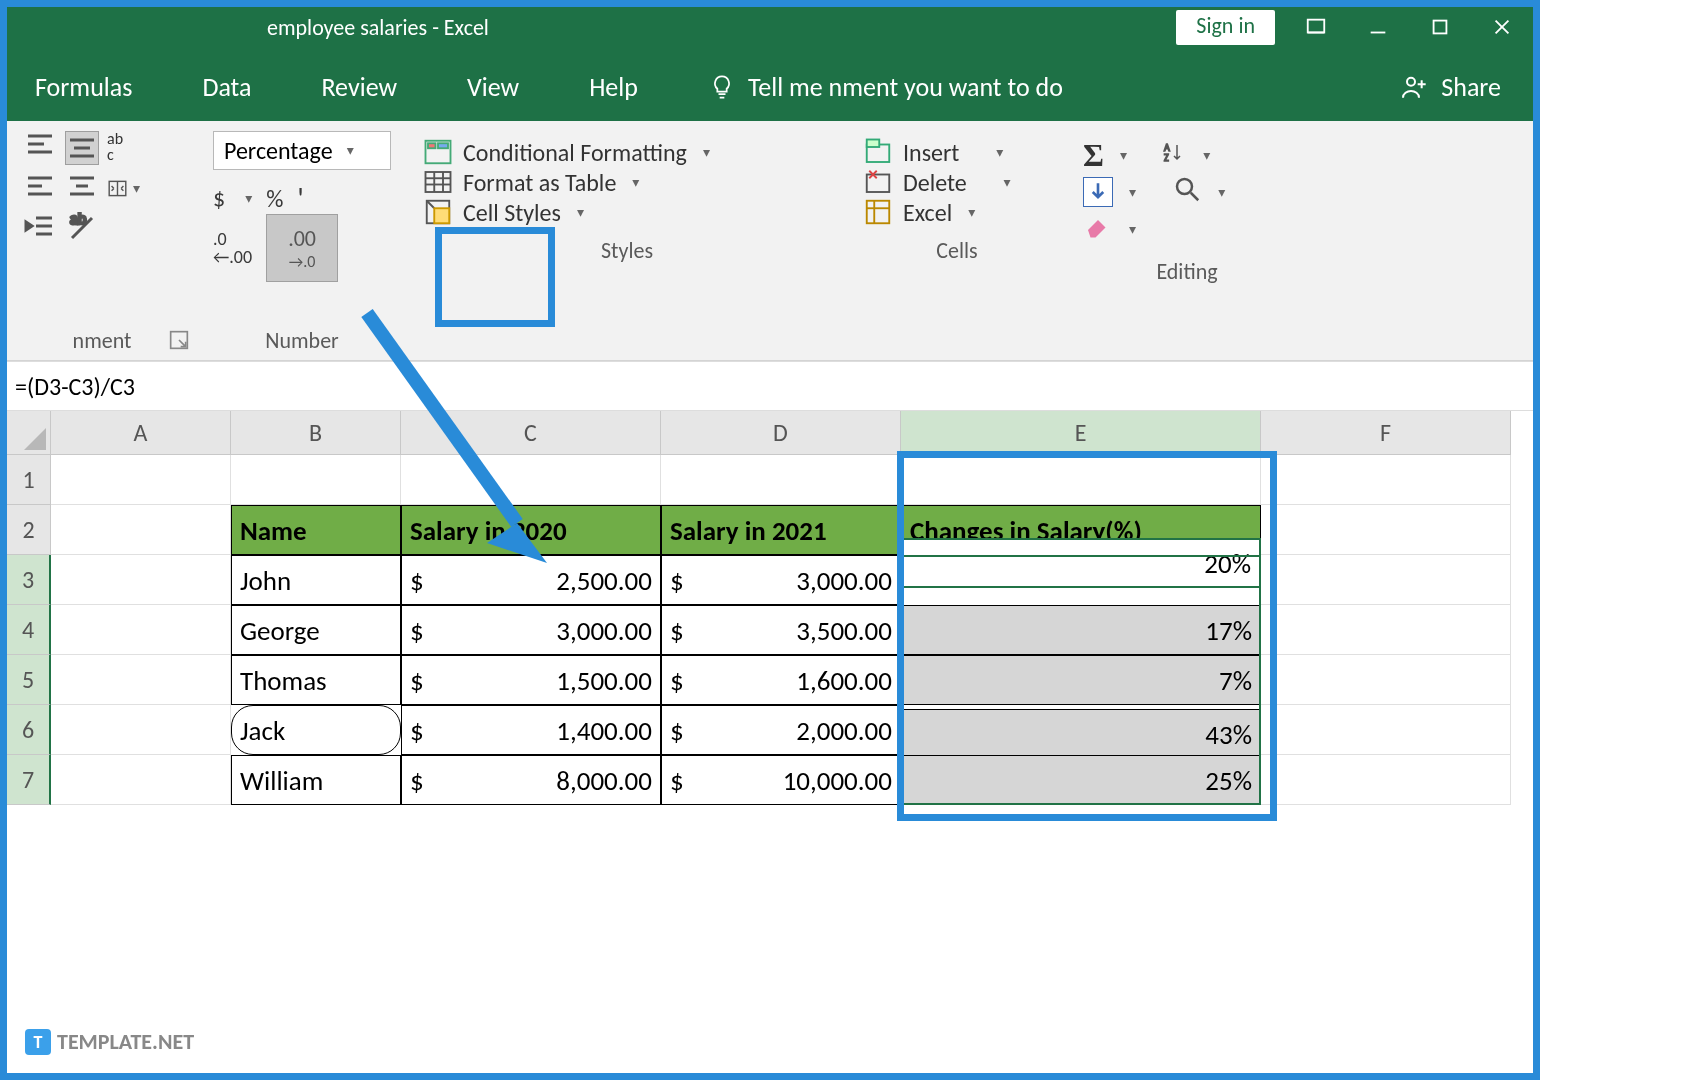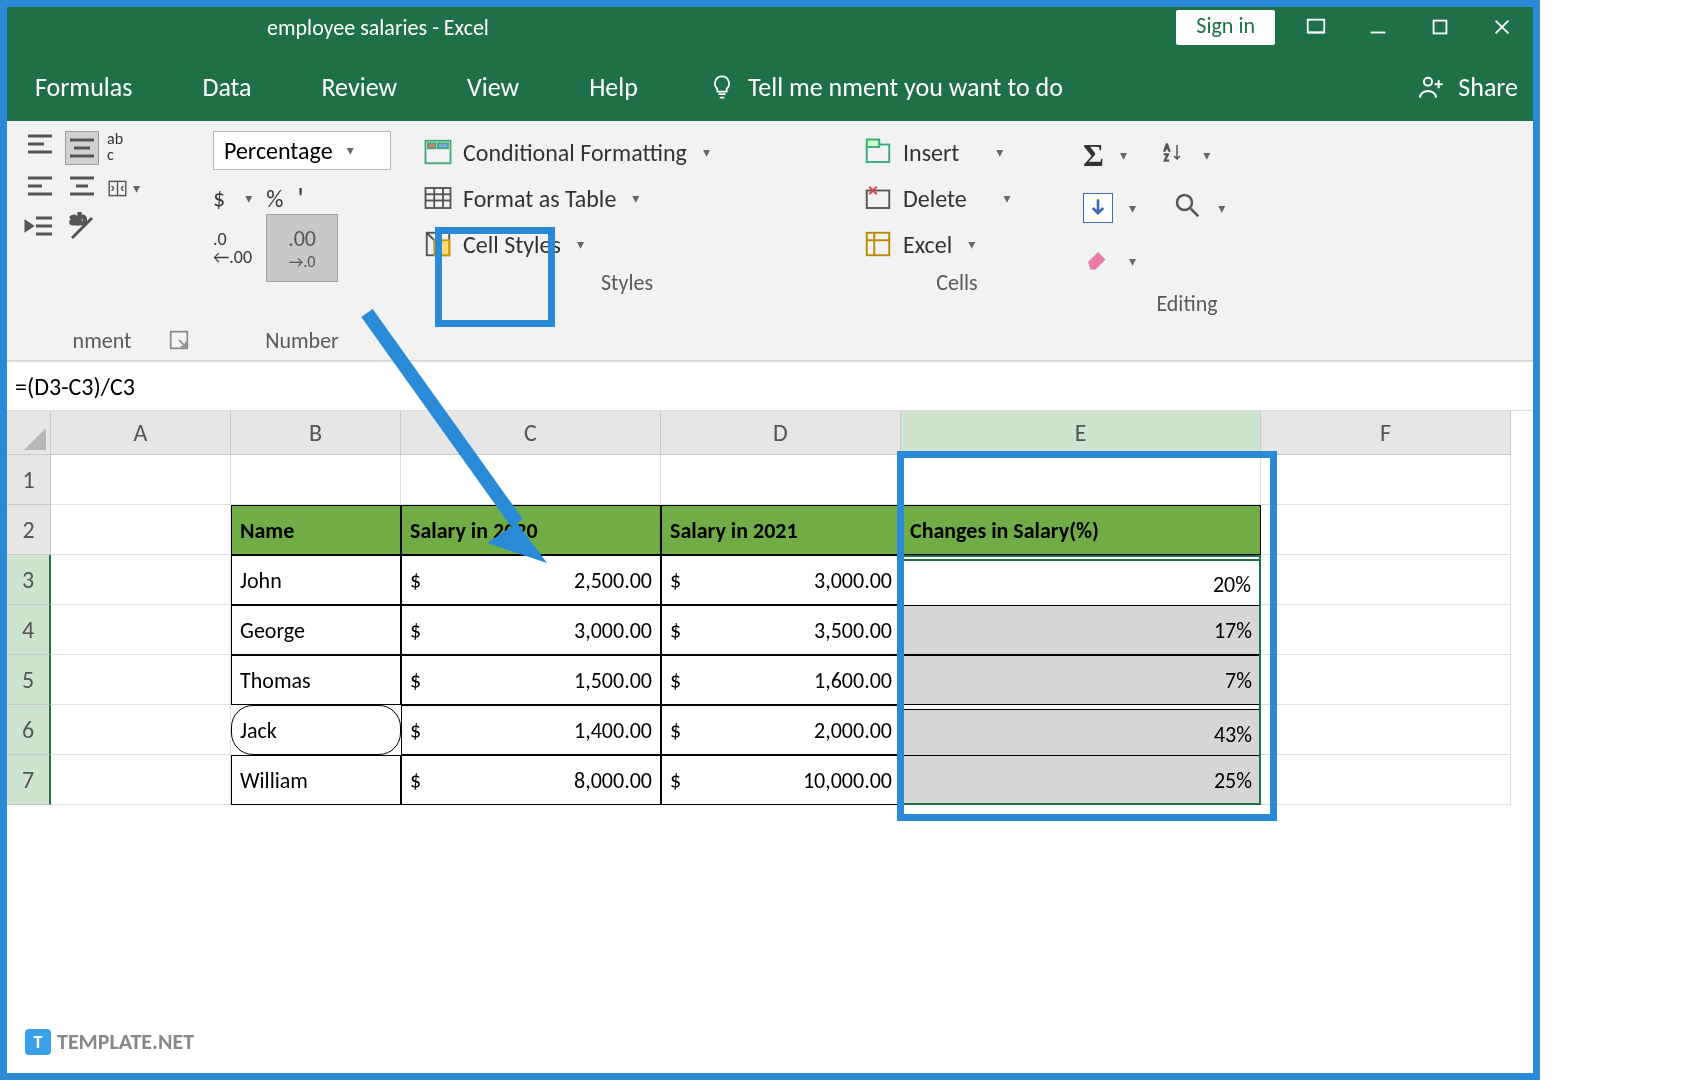--- a/index.html
+++ b/index.html
@@ -11,42 +11,42 @@
 .titlebar .title { margin-left:260px; }
 .titlebar .right { margin-left:auto; display:flex; align-items:center; gap:20px; padding-right:10px;}
 .signin { background:#fff; color:#1e7146; padding:2px 20px 6px; font-size:22px; border-radius:2px; }
 .sys-icon { width:42px; height:28px; display:inline-flex; align-items:center; justify-content:center; color:#fff; }
 .sys-icon svg { width:28px; height:22px; }
 
 .tabs { height:74px; background:#1e7146; color:#fff; display:flex; align-items:flex-end; font-size:26px; padding-left:28px; gap:70px; position:relative;}
 .tabs .tab { padding-bottom:18px; cursor:pointer; }
 .tellme { display:flex; align-items:center; gap:12px; padding-bottom:18px;}
 .bulb { width:28px; height:28px; }
-.share { display:flex; align-items:center; gap:10px; margin-left:auto; padding-right:15px; padding-bottom:18px;text-align:right;}
+.share { display:flex; align-items:center; gap:10px; margin-left:auto; padding-right:32px; padding-bottom:18px;text-align:right;}
 .share svg { width:32px; height:32px; }
 
 .ribbon { background:#f2f2f2; height:240px; border-bottom:1px solid #d4d4d4; display:flex; position:relative; }
 .group { border-right:0; display:flex; flex-direction:column; padding:10px 16px 0; position:relative;}
 .group-body { flex:1; display:flex; flex-direction:column; gap:6px; }
 .group-label { text-align:center; font-size:22px; color:#5a5a5a; padding:10px 0 6px;}
 .dialog-launcher { position:absolute; bottom:10px; right:8px; width:20px; height:20px; }
 
 .align-icons-r1, .align-icons-r2, .align-icons-r3 { display:flex; gap:8px; }
 .icon-btn { width:34px; height:34px; display:flex; align-items:center; justify-content:center; border:1px solid transparent; background:transparent;}
 .icon-btn.sel { background:#d1d1d1; border:1px solid #9e9e9e;}
 .small-caret { font-size:14px; color:#666; margin-left:6px;}
 .abc { display:flex; flex-direction:column; align-items:flex-start; font-size:14px; line-height:1; color:#333;}
 
 .num-row1, .num-row2, .num-row3 { display:flex; align-items:center; gap:14px; font-size:24px; color:#3a3a3a; height:44px;}
 .numfmt { background:#fff; border:1px solid #b8b8b8; padding:4px 10px; font-size:24px; display:flex; align-items:center; gap:8px;}
 .dec-btn { width:72px; height:68px; background:#c8c8c8; border:1px solid #a0a0a0; display:flex; flex-direction:column; align-items:center; justify-content:center; font-size:22px; color:#555; }
 
 .highlight-dec { position:absolute; border:7px solid #298bd8; width:120px; height:100px; left:238px; top:106px; z-index:50;}
 
-.styles-col, .cells-col, .edit-col { display:flex; flex-direction:column; gap:16px; padding-top:6px;}
+.styles-col, .cells-col, .edit-col { display:flex; flex-direction:column; padding-top:6px;}
 .btn-row { display:flex; align-items:center; gap:10px; font-size:24px; color:#333;}
 .btn-row svg, .btn-row .glyph { width:30px; height:30px; }
 .glyph { display:inline-flex; align-items:center; justify-content:center; }
 
 .eraser { color:#e87aa8; font-size:28px;}
 .sigma { font-family:'Times New Roman',serif; font-size:32px; font-weight:bold;}
 .sortfilter svg { width:24px; height:24px;}
 .downbox { width:30px; height:30px; background:#fff; border:1px solid #3b6ab5; display:flex; align-items:center; justify-content:center; color:#3b6ab5;}
 
 .formula-row { height:50px; border-top:1px solid #ddd; border-bottom:1px solid #ddd; display:flex; align-items:center; padding-left:8px; font-size:24px;}
@@ -57,21 +57,21 @@
 .rowcol-corner svg { width:22px; height:22px; margin:4px;}
 .ch { flex:0 0 auto; background:#e6e6e6; border-right:1px solid #c8c8c8; border-bottom:1px solid #c8c8c8; display:flex; align-items:center; justify-content:center; font-size:24px; color:#555; height:44px;}
 .ch.sel { background:#cfe4cf; border-bottom:2px solid #217346;}
 
 .rows { display:flex; }
 .row-headers { display:flex; flex-direction:column; width:44px;}
 .rh { height:50px; background:#e6e6e6; border-right:1px solid #c8c8c8; border-bottom:1px solid #c8c8c8; display:flex; align-items:center; justify-content:center; font-size:24px; color:#555;}
 .rh.sel { background:#cfe4cf; border-right:2px solid #217346;}
 
 .grid { position:relative; }
-.cell { position:absolute; border-right:1px solid #e0e0e0; border-bottom:1px solid #e0e0e0; display:flex; align-items:center; padding:0 8px; font-size:22px; background:#fff;}
+.cell { position:absolute; border-right:1px solid #e0e0e0; border-bottom:1px solid #e0e0e0; display:flex; align-items:center; padding:0 8px; font-size:27px; background:#fff;}
 .tblcell { border:1px solid #000; font-family:'Calibri',sans-serif;}
 .hdrcell { background:#70ad47; color:#000; font-weight:bold;}
 .money { justify-content:space-between; }
 .pct { justify-content:flex-end;}
 .selcell { background:#d6d6d6;}
 .active-border { border:2px solid #217346 !important;}
 .sel-range { position:absolute; border:2px solid #217346; pointer-events:none;}
 
 .arrow { position:absolute; z-index:60; }
 .col-highlight { position:absolute; border:7px solid #298bd8; z-index:55; pointer-events:none;}
@@ -378,21 +378,21 @@
           <div class="cell" style="left: 0px; top: 100px; width: 180px; height: 50px;"></div>
           <div class="cell tblcell" style="left: 180px; top: 100px; width: 170px; height: 50px;">John</div>
           <div class="cell tblcell money" style="left: 350px; top: 100px; width: 260px; height: 50px;">
             <span>$</span>
             <span>2,500.00</span>
           </div>
           <div class="cell tblcell money" style="left: 610px; top: 100px; width: 240px; height: 50px;">
             <span>$</span>
             <span>3,000.00</span>
           </div>
-          <div class="cell tblcell pct active-border" style="left: 850px; top: 104px; width: 360px; height: 50px;">20%</div>
+          <div class="cell tblcell pct active-border" style="left: 850px; top: 83px; width: 360px; height: 50px;">20%</div>
           <div class="cell" style="left: 1210px; top: 100px; width: 250px; height: 50px;"></div>
           <div class="cell" style="left: 0px; top: 150px; width: 180px; height: 50px;"></div>
           <div class="cell tblcell" style="left: 180px; top: 150px; width: 170px; height: 50px;">George</div>
           <div class="cell tblcell money" style="left: 350px; top: 150px; width: 260px; height: 50px;">
             <span>$</span>
             <span>3,000.00</span>
           </div>
           <div class="cell tblcell money" style="left: 610px; top: 150px; width: 240px; height: 50px;">
             <span>$</span>
             <span>3,500.00</span>

